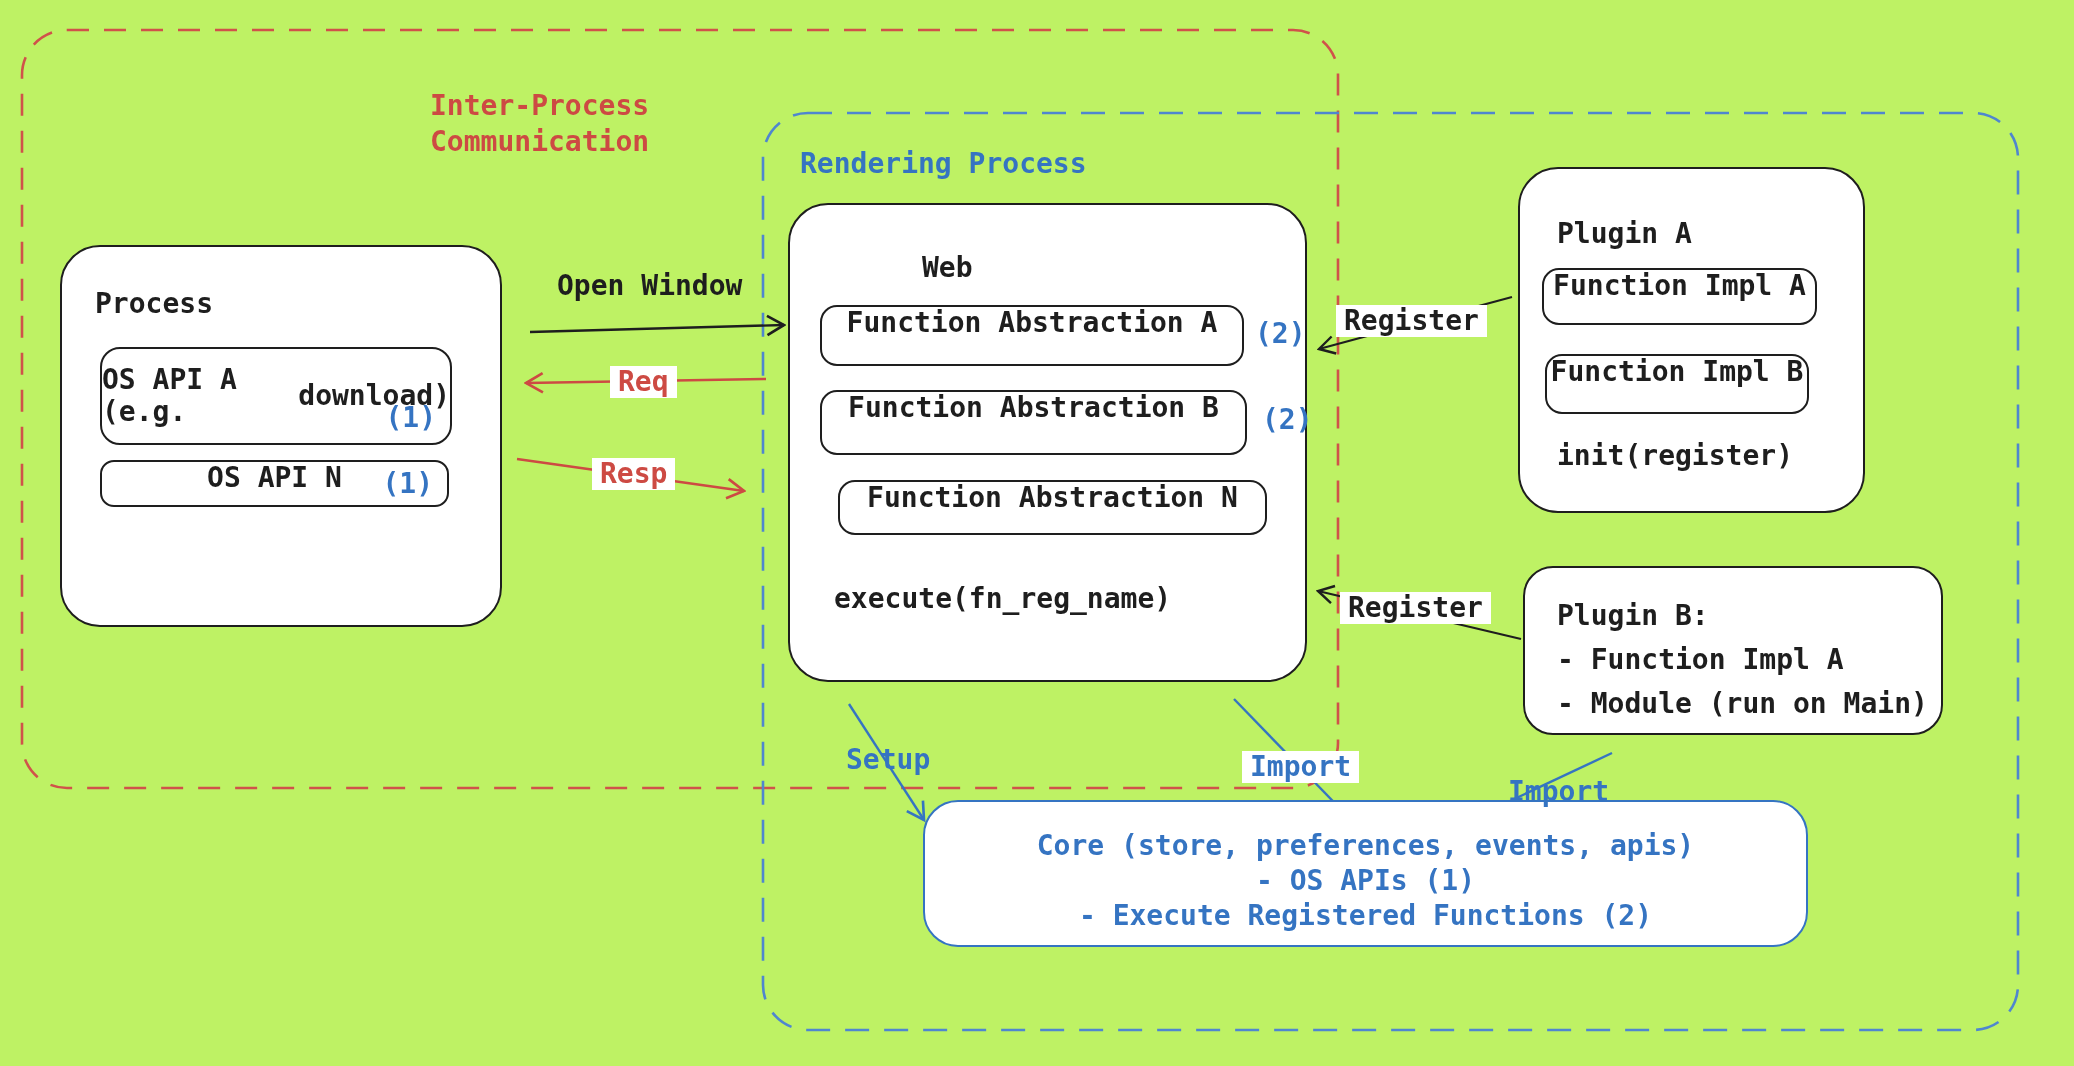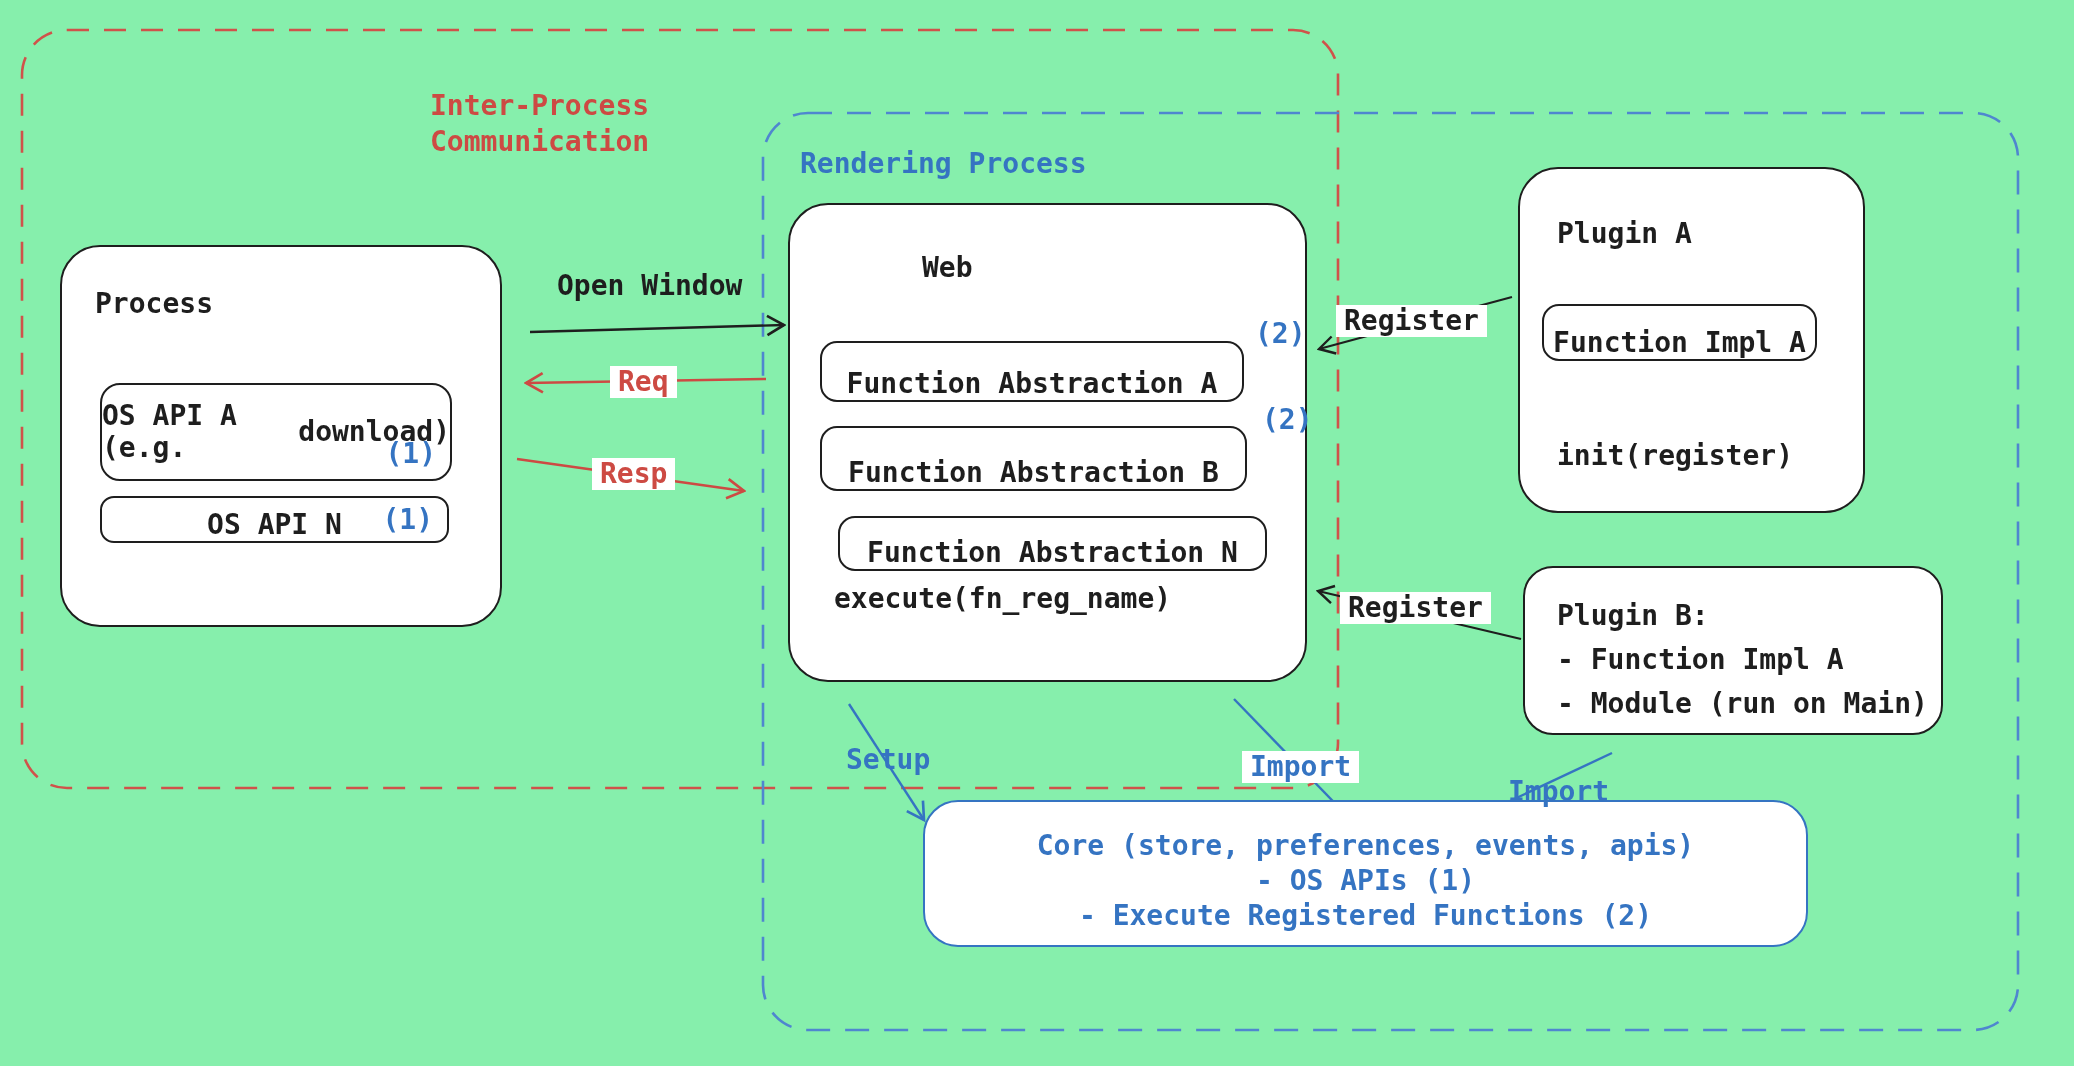--- a/index.html
+++ b/index.html
@@ -1,23 +1,23 @@
 <!DOCTYPE html>
 <html><head>
 <meta charset="utf-8">
 <style>
   html,body{margin:0;padding:0;background:#fff;}
   #canvas{
-    position:relative;width:2074px;height:1066px;background:#86efac;overflow:hidden;
+    position:relative;width:2074px;height:1066px;background:#bef264;overflow:hidden;
     font-family:"DejaVu Sans Mono","Liberation Mono",monospace;
     font-weight:bold;color:#1e1e1e;font-size:28px;line-height:32px;
   }
   #arrow-layer{position:absolute;left:0;top:0;z-index:1;}
   .box{position:absolute;border:2.5px solid #1e1e1e;border-radius:40px;background:#fff;box-sizing:border-box;z-index:2;}
-  .subbox{border-radius:17px;display:flex;align-items:flex-end;justify-content:center;margin-top:36px;}
+  .subbox{border-radius:17px;display:flex;align-items:flex-start;justify-content:center;}
   .blue-box{border-color:#3574c2;color:#3574c2;}
   .lbl{position:absolute;z-index:3;white-space:pre;}
   .lbl.red{color:#cd4a43;}
   .lbl.blue{color:#3574c2;}
   .lbl.bg{background:#ffffff;padding:0 8px;}
   .badge-blue{color:#3574c2;}
   .abs{position:absolute;}
   .fn-badge{position:absolute;z-index:3;color:#3574c2;}
   .os-badge-a{position:absolute;right:14px;top:53px;}
   .os-badge-n{position:absolute;right:14px;top:50%;transform:translateY(-50%);}
@@ -109,20 +109,23 @@
   <div class="fn-badge" style="left:1262px;top:404px;">(2)</div>
 
   <div class="lbl bg" style="left:1336px;top:305px;">Register</div>
   <div class="lbl bg" style="left:1340px;top:592px;">Register</div>
 
   <div class="box" style="left:1518px;top:167px;width:347px;height:346px;">
     <div class="abs" style="left:37px;top:49px;">Plugin A</div>
     <div class="box subbox" style="left:22px;top:99px;width:275px;height:57px;">
       <span>Function Impl A</span>
     </div>
+    <div class="box subbox" style="left:25px;top:185px;width:264px;height:60px;">
+      <span>Function Impl B</span>
+    </div>
     <div class="abs" style="left:37px;top:271px;">init(register)</div>
   </div>
 
   <div class="box" style="left:1523px;top:566px;width:420px;height:169px;border-radius:30px;">
     <div class="plugin-b-text"><span>Plugin B:</span><br><span>- Function Impl A</span><br><span>- Module (run on Main)</span></div>
   </div>
 
   <div class="lbl blue" style="left:846px;top:744px;">Setup</div>
   <div class="lbl blue bg" style="left:1242px;top:751px;">Import</div>
   <div class="lbl blue" style="left:1508px;top:776px;">Import</div>

